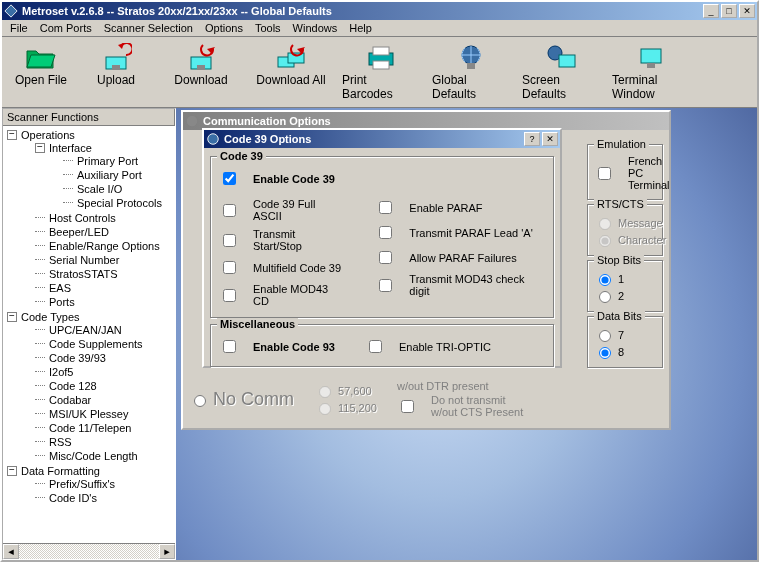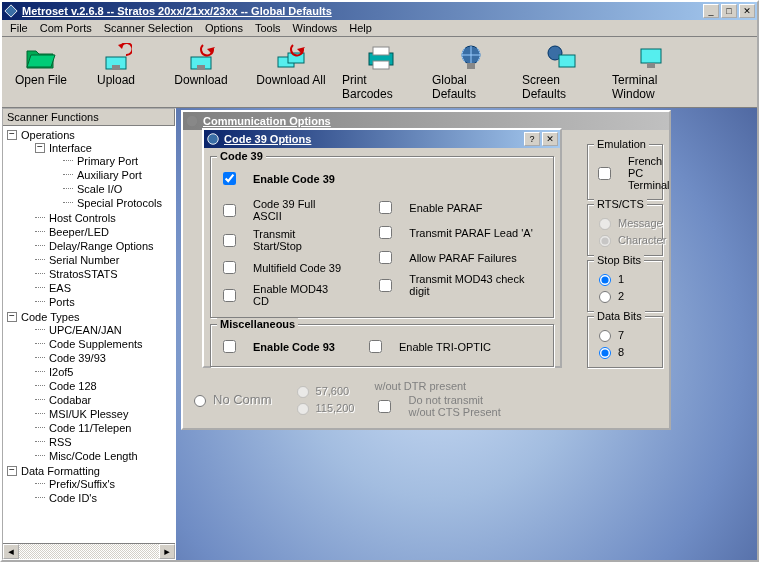--- a/index.html
+++ b/index.html
@@ -4,21 +4,21 @@
 <style>
   * { box-sizing: border-box; font-family: Tahoma, sans-serif; font-size: 11px; }
   body { margin: 0; width: 759px; height: 562px; background: #3a6ea5; overflow: hidden; }
 
   .win { position: absolute; background: #d4d0c8; border: 2px outset #fff; }
   .main { left: 0; top: 0; width: 759px; height: 562px; display: flex; flex-direction: column; }
 
   .titlebar { background: linear-gradient(to right, #0a246a, #a6caf0); color: #fff; display: flex; align-items: center; height: 18px; padding: 0 2px; }
   .titlebar.inactive { background: linear-gradient(to right, #808080, #c0c0c0); }
   .titlebar .icon { width: 14px; height: 14px; margin-right: 4px; }
-  .titlebar .title { flex: 1; font-weight: bold; white-space: nowrap; overflow: hidden; text-decoration: underline; }
+  .titlebar .title { flex: 1; font-weight: bold; white-space: nowrap; overflow: hidden; }
   .titlebar .winbtns { display: flex; gap: 2px; }
   .titlebar .winbtn { width: 16px; height: 14px; background: #d4d0c8; border: 1px outset #fff; font-family: Marlett, sans-serif; font-size: 9px; text-align: center; line-height: 12px; color: #000; cursor: default; }
 
   .menubar { display: flex; gap: 12px; padding: 2px 8px; border-bottom: 1px solid #808080; }
   .menubar span { cursor: default; }
 
   .toolbar { display: flex; padding: 4px 4px; border-bottom: 1px solid #808080; background: #d4d0c8; }
   .toolbtn { display: flex; flex-direction: column; align-items: center; padding: 2px 6px; gap: 2px; cursor: default; width: 90px; }
   .toolbtn:first-child { width: 70px; }
   .toolbtn:nth-child(2) { width: 80px; }
@@ -171,21 +171,21 @@
               <li class="node"><span>Interface</span>
                 <ul>
                   <li>Primary Port</li>
                   <li>Auxiliary Port</li>
                   <li>Scale I/O</li>
                   <li>Special Protocols</li>
                 </ul>
               </li>
               <li>Host Controls</li>
               <li>Beeper/LED</li>
-              <li>Delay/Range Options</li>
+              <li>Enable/Range Options</li>
               <li>Serial Number</li>
               <li>StratosSTATS</li>
               <li>EAS</li>
               <li>Ports</li>
             </ul>
           </li>
           <li class="node"><span>Code Types</span>
             <ul>
               <li>UPC/EAN/JAN</li>
               <li>Code Supplements</li>
@@ -263,21 +263,21 @@
             <div class="rad">
                 <input type="radio" name="db" checked="" style="">
                 <span>8</span>
               </div>
           </div>
         </div>
 
         <div class="commlower">
           <div class="rad">
               <input type="radio" style="">
-              <span class="dis-label" style="font-size:13px;">No Comm</span>
+              <span class="dis-label" style="font-size:18px;">No Comm</span>
             </div>
           <div>
             <div class="rad dis">
                 <input type="radio" disabled="" style="">
                 <span>57,600</span>
               </div>
             <div class="rad dis">
                 <input type="radio" disabled="" style="">
                 <span>115,200</span>
               </div>

